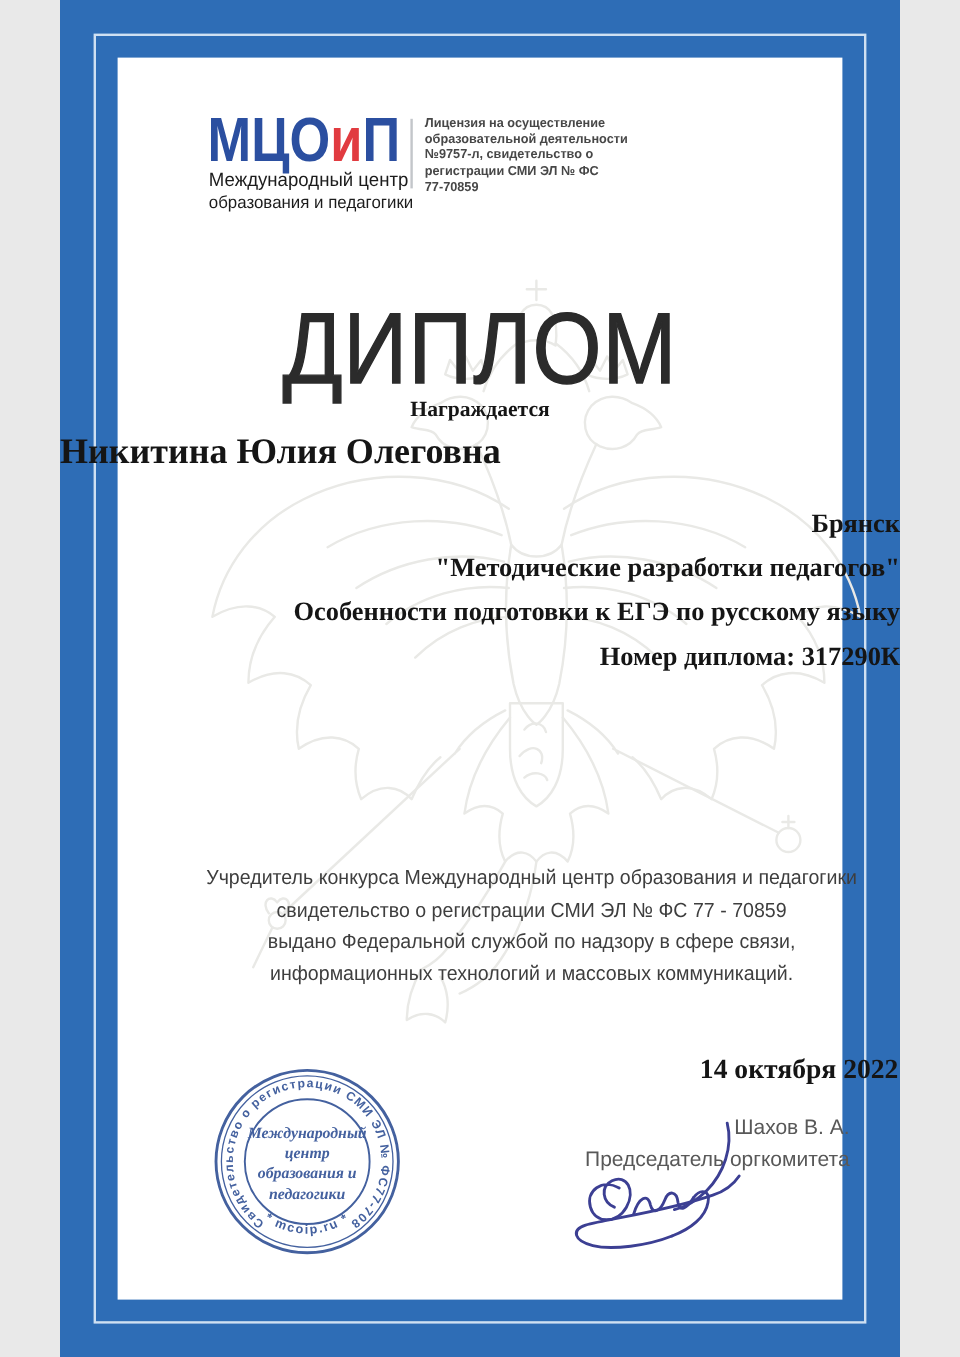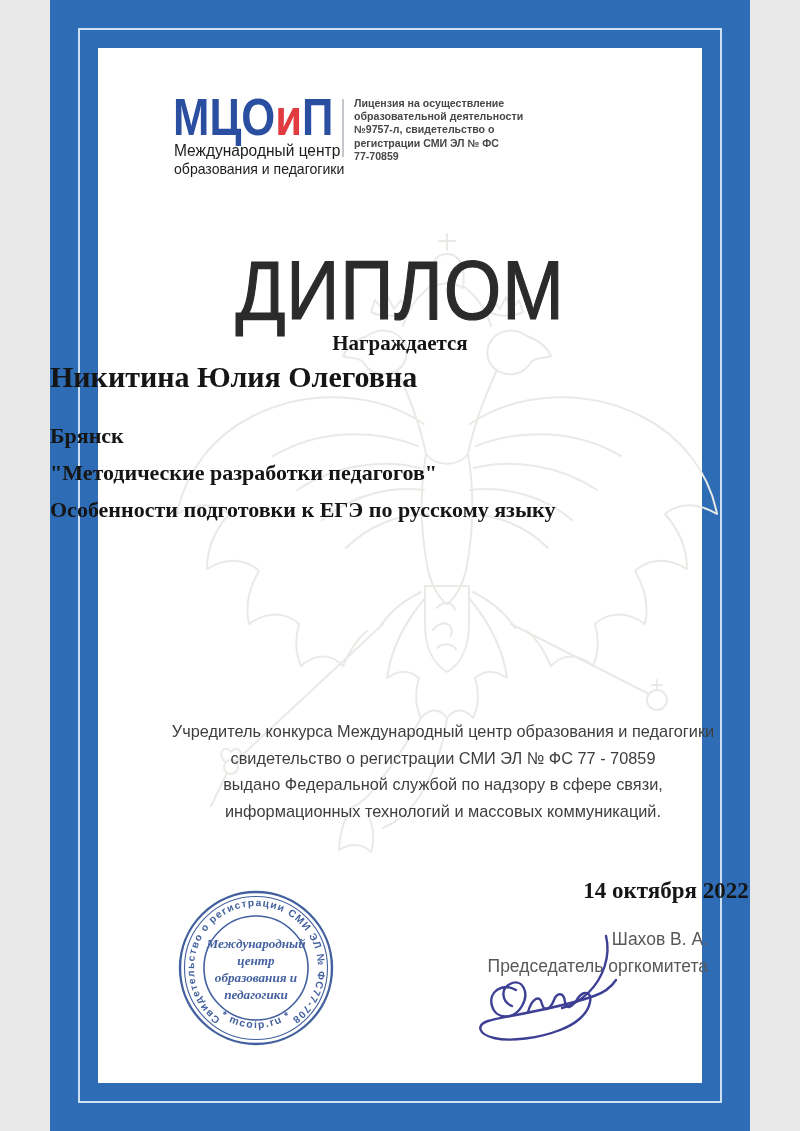--- a/index.html
+++ b/index.html
@@ -36,24 +36,24 @@
     transform:scaleX(0.98);transform-origin:left top;z-index:3;
   }
   
   .title{
     position:absolute;left:0;top:247px;width:100%;text-align:center;
     font-size:84px;line-height:86px;font-weight:400;color:#2b2b2b;
     letter-spacing:1px;-webkit-text-stroke:1.2px #2b2b2b;
     transform:scaleX(0.88);transform-origin:center top;white-space:nowrap;z-index:3;
   }
   .serif{font-family:"Liberation Serif",serif;font-weight:700;color:#151515;}
-  .award-label{position:absolute;left:0;top:331px;width:100%;text-align:center;font-size:21px;z-index:3;}
+  .award-label{position:absolute;left:0;top:331px;width:100%;text-align:center;font-size:18px;z-index:3;}
   .award-name{position:absolute;left:0;top:360px;width:100%;text-align:left;font-size:30px;z-index:3;}
   .details{
-    position:absolute;left:0;top:417px;width:100%;text-align:left;
+    position:absolute;left:0;top:417px;width:100%;text-align:right;
     font-size:22px;line-height:37px;z-index:3;
   }
   .founder{
     position:absolute;left:48px;top:719px;width:690px;text-align:center;
     font-size:17px;line-height:26.5px;color:#3e3e3e;font-weight:400;
     transform:scaleX(0.96);transform-origin:center top;z-index:3;
   }
   .date{
     position:absolute;left:388px;top:878px;width:330px;text-align:right;
     font-size:23px;z-index:3;
@@ -124,20 +124,21 @@
 
   <div class="title">ДИПЛОМ</div>
 
   <div class="award-label serif">Награждается</div>
   <div class="award-name serif">Никитина Юлия Олеговна</div>
 
   <div class="details serif">
     <div>Брянск</div>
     <div>"Методические разработки педагогов"</div>
     <div>Особенности подготовки к ЕГЭ по русскому языку</div>
+    <div>Номер диплома: 317290К</div>
   </div>
 
   <div class="founder">
     <div>Учредитель конкурса Международный центр образования и педагогики</div>
     <div>свидетельство о регистрации СМИ ЭЛ № ФС 77 - 70859</div>
     <div>выдано Федеральной службой по надзору в сфере связи,</div>
     <div>информационных технологий и массовых коммуникаций.</div>
   </div>
 
   <div class="date serif">14 октября 2022 г.</div>

